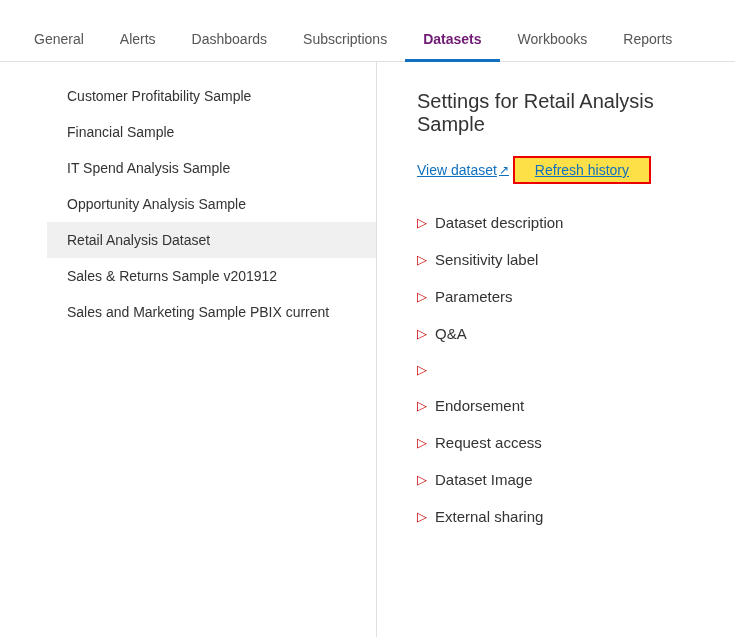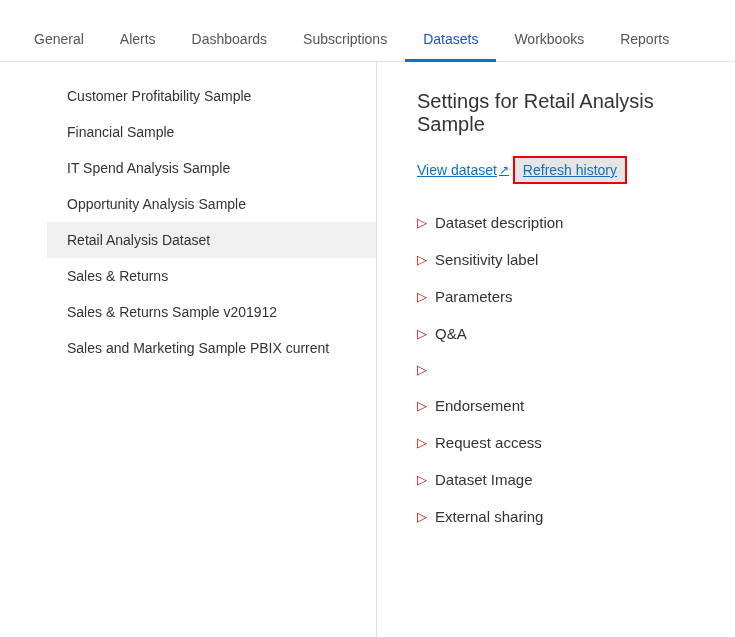--- a/index.html
+++ b/index.html
@@ -24,23 +24,23 @@
     .nav-tab {
       padding: 12px 18px;
       font-size: 14px;
       color: #555;
       cursor: pointer;
       border-bottom: 3px solid transparent;
       margin-bottom: -1px;
       white-space: nowrap;
     }
     .nav-tab.active {
-      color: #1d4ed8;
+      color: #701a75;
       border-bottom: 3px solid #116fbf;
-      font-weight: 400;
+      font-weight: 700;
     }
 
     
     .main-layout {
       display: flex;
       height: calc(637px - 48px);
       margin-left: 47px;
     }
 
     
@@ -87,26 +87,26 @@
       margin-bottom: 12px;
     }
     .external-icon {
       font-size: 12px;
       color: #116fbf;
     }
 
     
     .refresh-history-btn {
       display: inline-block;
-      padding: 4px 8px;
+      padding: 4px 20px;
       border: 2px solid #e00;
       font-size: 14px;
       color: #333;
       cursor: pointer;
-      background: #e5e5e5;
+      background: #fde047;
       margin-bottom: 20px;
       text-decoration: underline;
       color: #116fbf;
     }
 
     
     .accordion-item {
       display: flex;
       align-items: center;
       padding: 10px 0;
@@ -136,21 +136,20 @@
   </nav>
 
 <div class="main-layout">
 
   <aside class="sidebar">
   <div class="sidebar-item">Customer Profitability Sample</div>
       <div class="sidebar-item">Financial Sample</div>
       <div class="sidebar-item">IT Spend Analysis Sample</div>
       <div class="sidebar-item">Opportunity Analysis Sample</div>
       <div class="sidebar-item active">Retail Analysis Dataset</div>
-      <div class="sidebar-item">Sales &amp; Returns</div>
       <div class="sidebar-item">Sales &amp; Returns Sample v201912</div>
       <div class="sidebar-item">Sales and Marketing Sample PBIX current</div>
     </aside>
 
   <main class="content">
     <h2 class="content-title">Settings for Retail Analysis Sample</h2>
 
     <div class="view-dataset-link">
       <span>View dataset</span>
       <span class="external-icon">↗</span>

